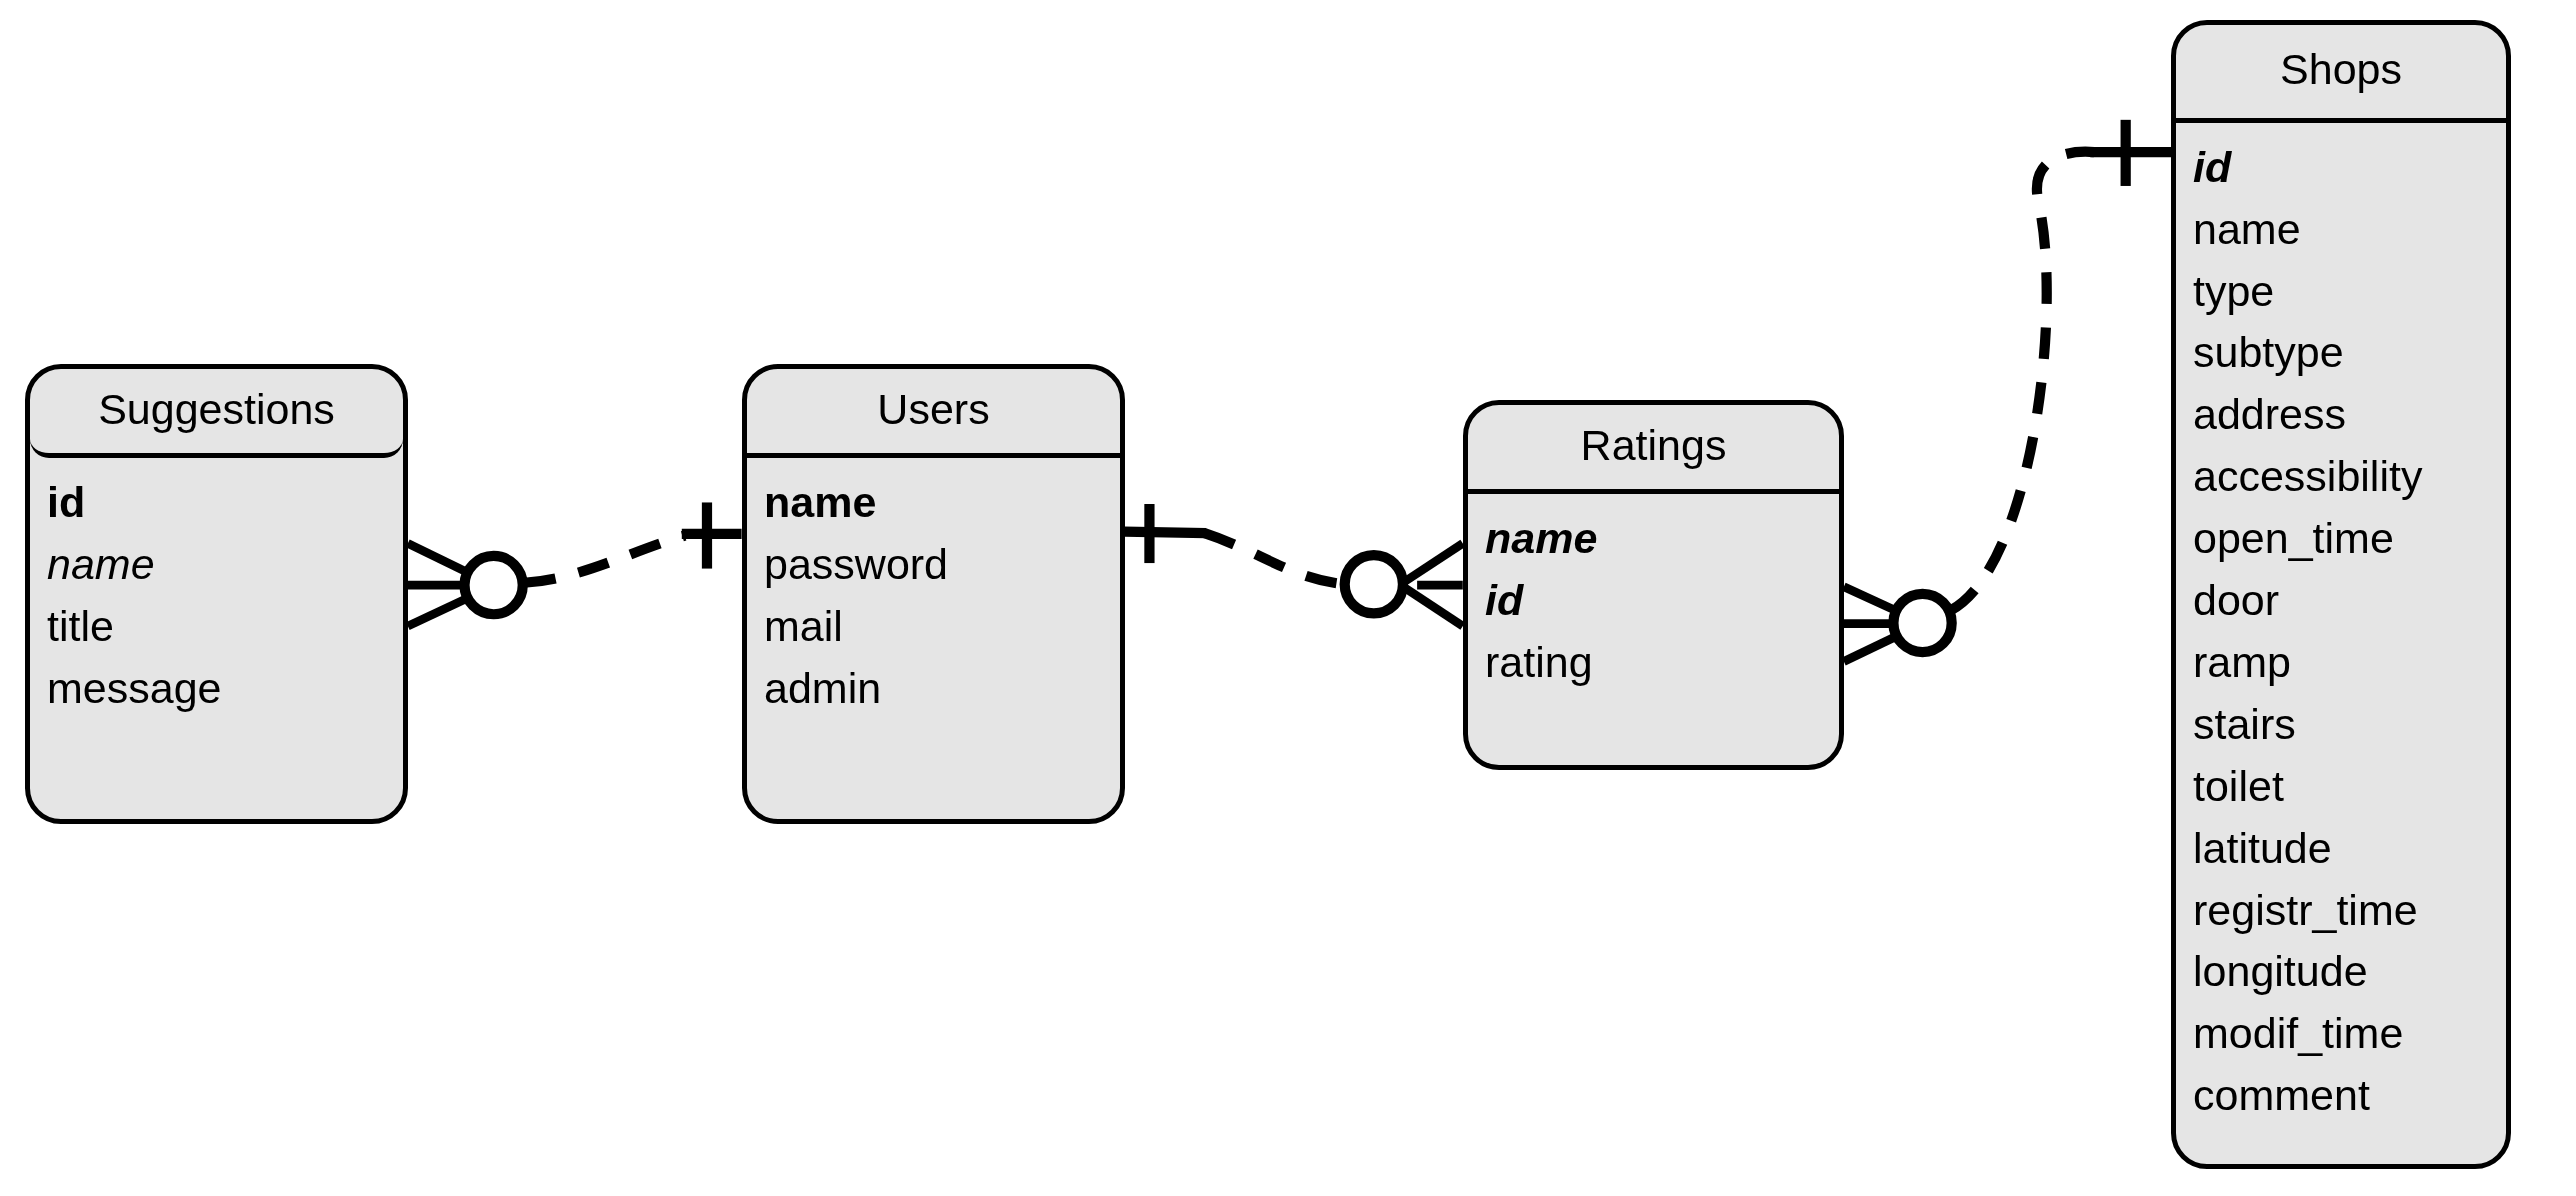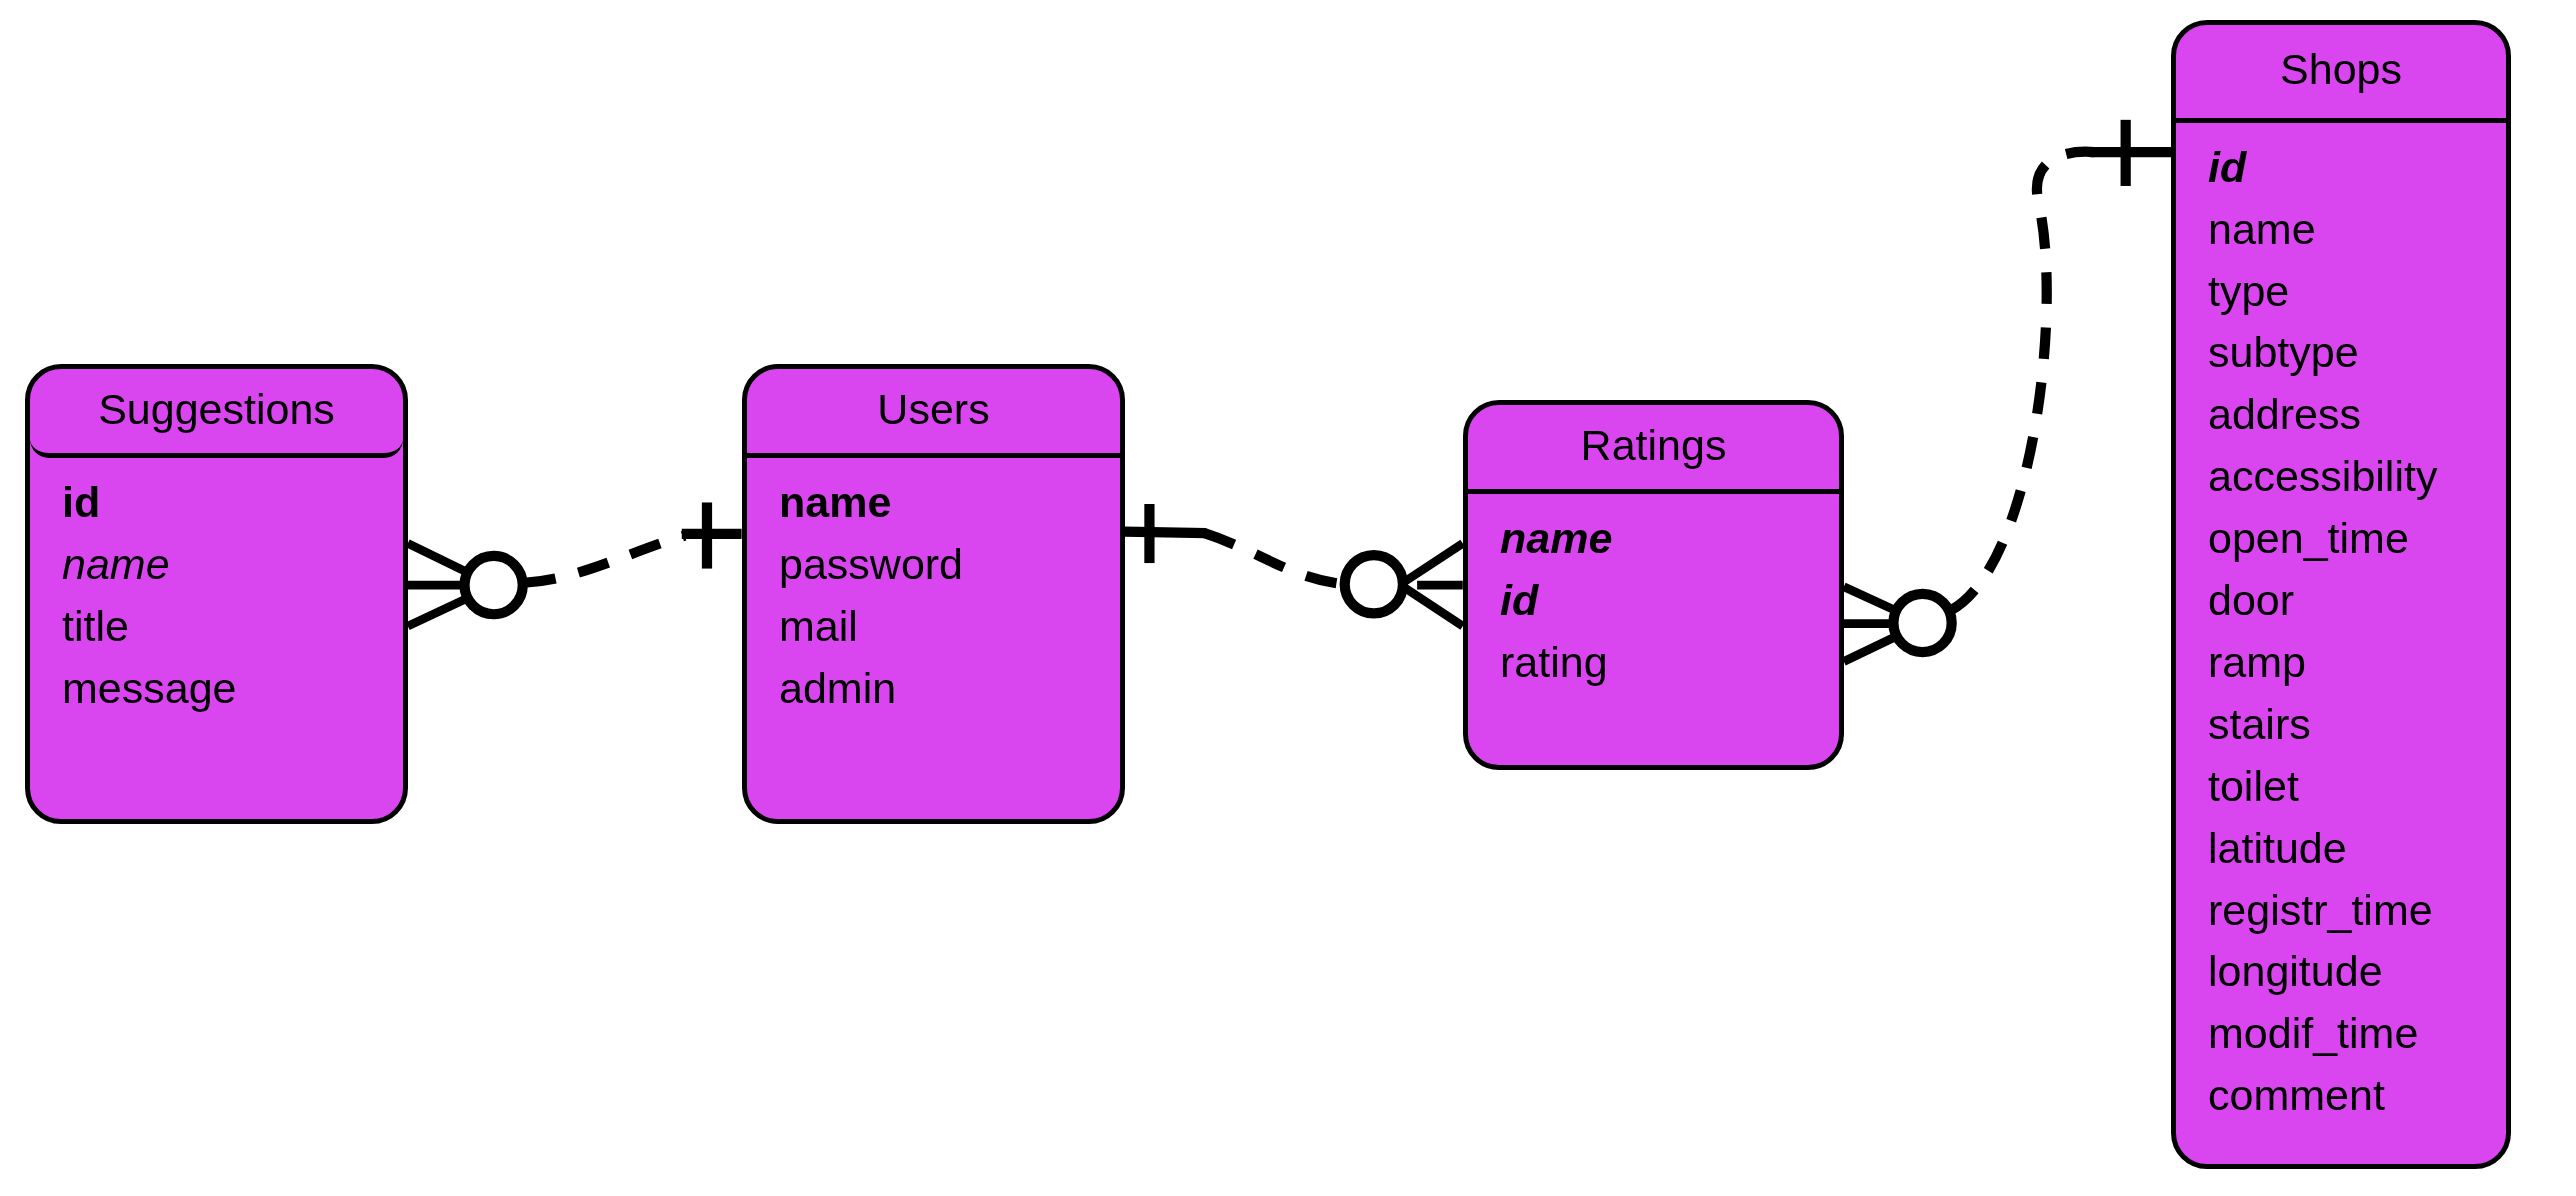--- a/index.html
+++ b/index.html
@@ -21,21 +21,21 @@
     left: 0; top: 0;
     width: 2576px;
     height: 1197px;
     pointer-events: none;
   }
   .entity {
     position: absolute;
     box-sizing: border-box;
     border: 5.5px solid #000000;
     border-radius: 36px;
-    background: #d946ef;
+    background: #e5e5e5;
     z-index: 2;
   }
   .entity-header {
     position: relative;
     box-sizing: border-box;
     width: 100%;
     text-align: center;
     color: #000000;
     font-size: 43px;
     line-height: 1;
@@ -45,21 +45,21 @@
   .entity-fields {
     position: relative;
     box-sizing: border-box;
     padding-top: 14px;
   }
   .field {
     color: #000000;
     font-size: 43px;
     line-height: 1.44;
     white-space: nowrap;
-    padding-left: 32px;
+    padding-left: 17px;
   }
   .field.pk {
     font-weight: bold;
   }
   .field.fk {
     font-style: italic;
   }
   .field.pkfk {
     font-weight: bold;
     font-style: italic;

